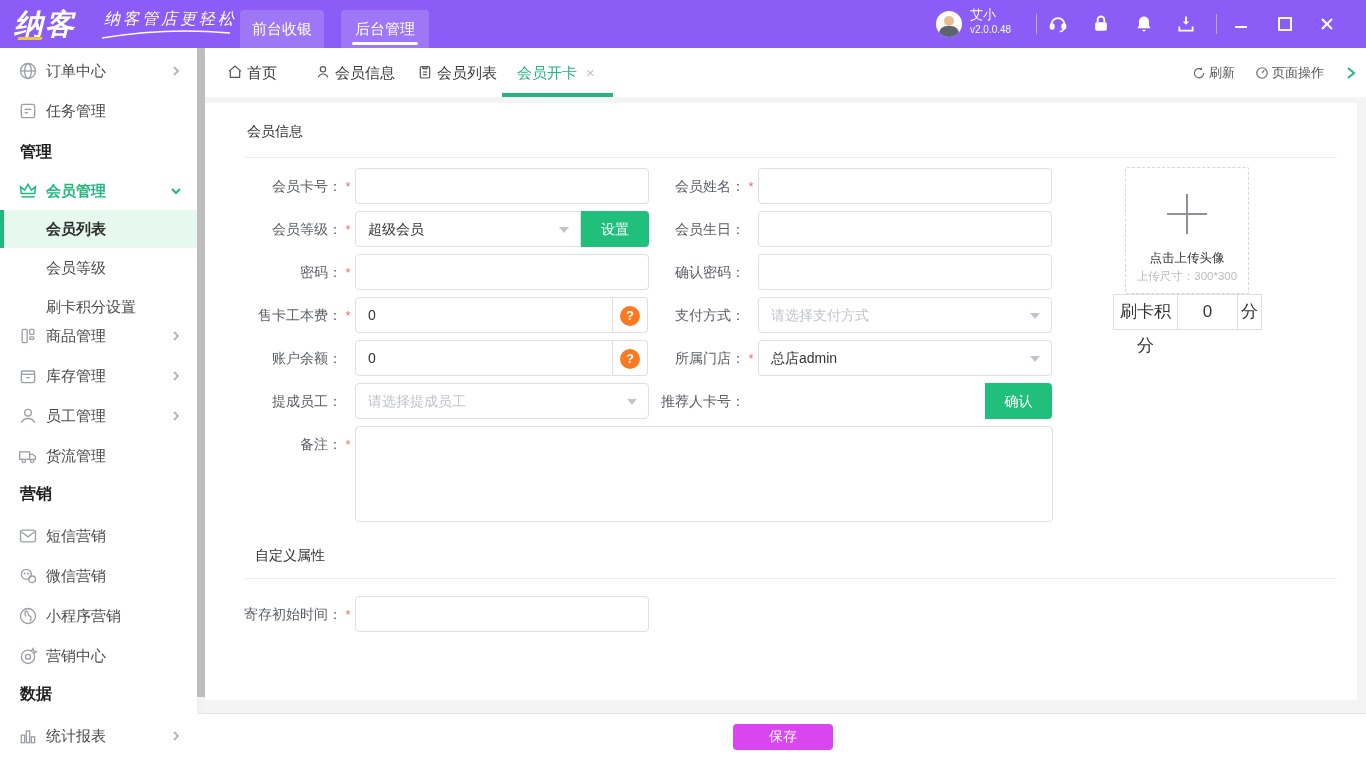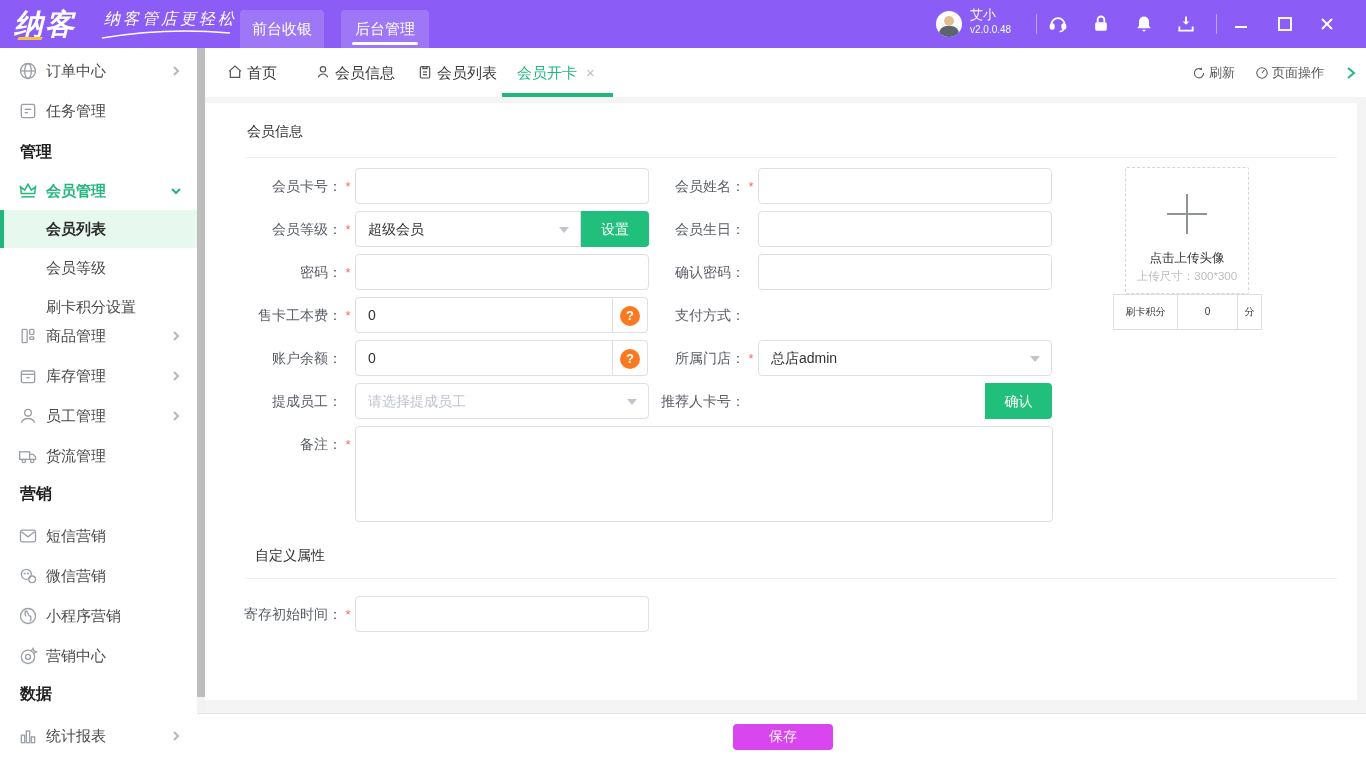--- a/index.html
+++ b/index.html
@@ -71,21 +71,21 @@
   .addon{position:absolute;width:35px;height:36px;border:1px solid #dcdfe6;border-left:none;border-radius:0 4px 4px 0;box-sizing:border-box;background:#fff;}
   .qmark{position:absolute;left:7px;top:8px;width:20px;height:20px;border-radius:50%;background:#fb7a21;color:#fff;
          font-size:13px;font-weight:bold;text-align:center;line-height:20px;cursor:pointer;}
   .tarea{position:absolute;border:1px solid #dcdfe6;border-radius:4px;background:#fff;box-sizing:border-box;resize:none;outline:none;font-family:inherit;font-size:14px;padding:8px 12px;}
   .upload{position:absolute;left:920px;top:64px;width:122px;height:125px;border:1px dashed #d6d6d6;border-radius:2px;background:#fff;cursor:pointer;}
   .plus-h{position:absolute;left:41px;top:45px;width:40px;height:2px;background:#8f9399;}
   .plus-v{position:absolute;left:60px;top:26px;width:2px;height:40px;background:#8f9399;}
   .up-t1{position:absolute;left:0;top:82px;width:122px;text-align:center;font-size:12.5px;color:#333;}
   .up-t2{position:absolute;left:0;top:101px;width:122px;text-align:center;font-size:11.5px;color:#bcbcbc;}
   .pcell{position:absolute;top:191px;height:36px;border:1px solid #dcdfe6;box-sizing:border-box;background:#fff;
-         text-align:center;line-height:34px;font-size:10px;color:#333;}
+         text-align:center;line-height:34px;font-size:17px;color:#333;}
 
   
   .footer{left:197px;top:713px;width:1169px;height:55px;background:#fff;border-top:1px solid #e4e4e4;box-sizing:border-box;}
   .savebtn{position:absolute;left:536px;top:10px;width:100px;height:26px;background:#d946ef;border:none;border-radius:4px;
            color:#fff;font-size:14px;cursor:pointer;font-family:inherit;}
 </style>
 </head>
 <body>
 
 <div id="app">
@@ -366,20 +366,24 @@
     <div class="flabel" style="left:360px;top:151px;width:180px;">确认密码：</div>
     <input class="inp" style="left: 553px; top: 151px; width: 294px;">
 
     <div class="flabel" style="left:0;top:194px;width:137px;">售卡工本费：</div>
     <div class="star" style="left:137px;top:194px;">*</div>
     <input class="inp" style="left: 150px; top: 194px; width: 258px; border-radius: 4px 0px 0px 4px;" value="0">
     <div class="addon" style="left:408px;top:194px;">
       <div class="qmark">?</div>
     </div>
     <div class="flabel" style="left:360px;top:194px;width:180px;">支付方式：</div>
+    <div class="selbox" style="left:553px;top:194px;width:294px;">
+      <span class="ph">请选择支付方式</span>
+      <span class="caret"></span>
+    </div>
 
     <div class="flabel" style="left:0;top:237px;width:137px;">账户余额：</div>
     <input class="inp" style="left: 150px; top: 237px; width: 258px; border-radius: 4px 0px 0px 4px;" value="0">
     <div class="addon" style="left:408px;top:237px;">
       <div class="qmark">?</div>
     </div>
     <div class="flabel" style="left:360px;top:237px;width:180px;">所属门店：</div>
     <div class="star" style="left:540px;top:237px;">*</div>
     <div class="selbox" style="left:553px;top:237px;width:294px;">
       <span class="val">总店admin</span>

